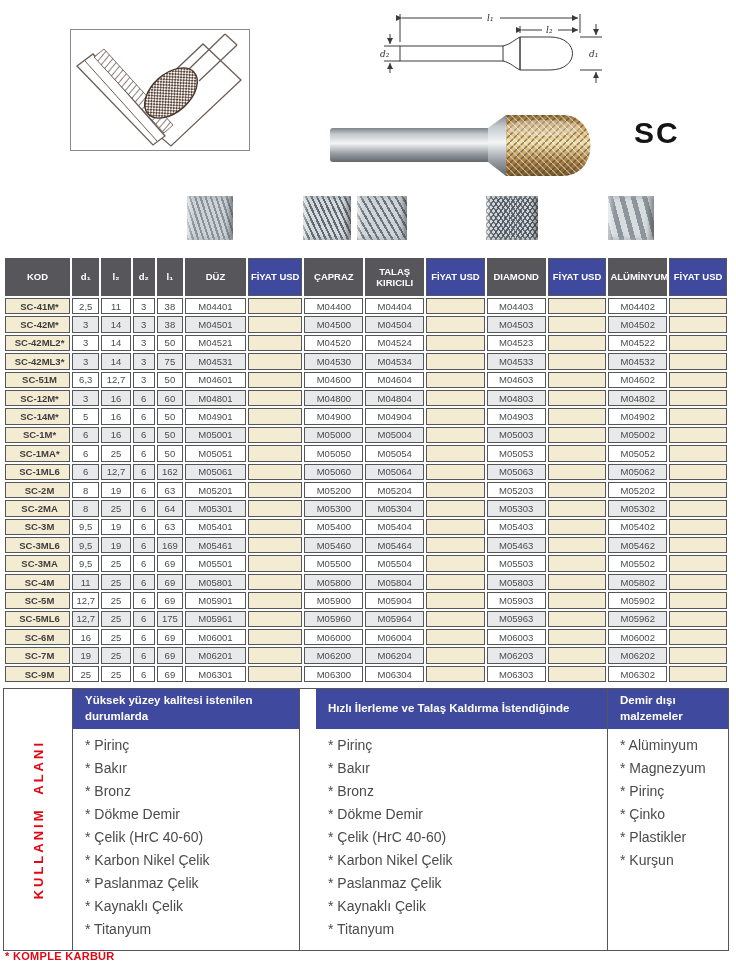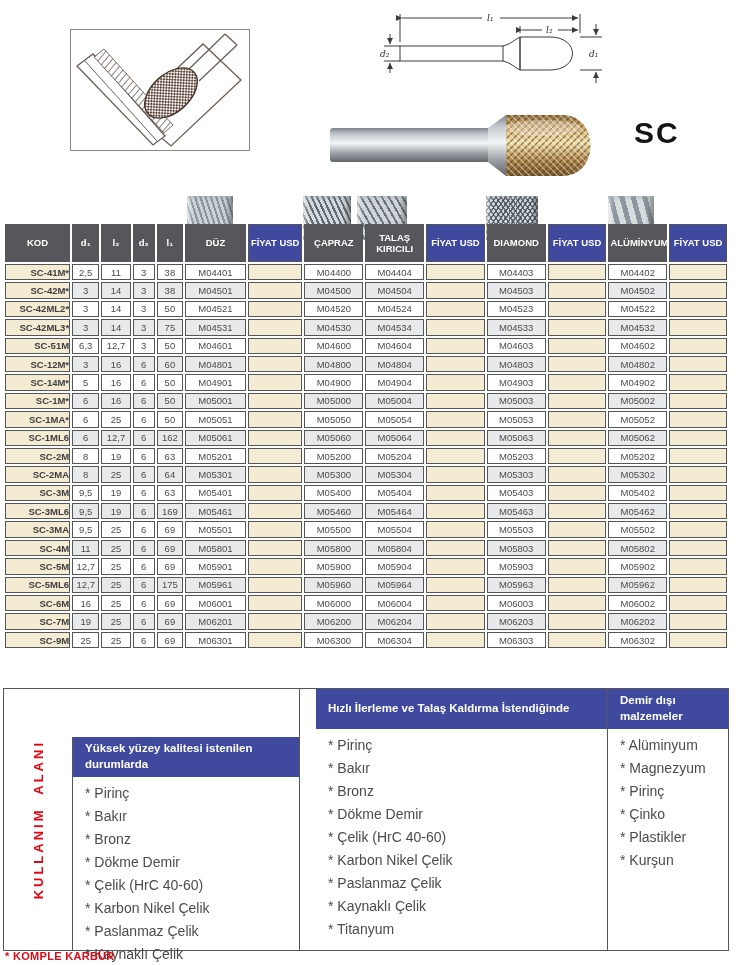--- a/index.html
+++ b/index.html
@@ -23,42 +23,42 @@
   .tex-talas{left:357px;width:50px;background:#b0b6bc;
     background-image:repeating-linear-gradient(60deg,rgba(75,85,92,.7) 0 2px,rgba(210,216,220,.85) 2px 6px),
                      repeating-linear-gradient(0deg,transparent 0 5px,rgba(255,255,255,.45) 5px 7px);}
   .tex-diamond{left:486px;width:52px;background:#a9afb5;
     background-image:repeating-linear-gradient(55deg,rgba(60,70,78,.7) 0 1.5px,transparent 1.5px 4px),
                      repeating-linear-gradient(125deg,rgba(60,70,78,.7) 0 1.5px,rgba(220,224,228,.8) 1.5px 4px);}
   .tex-alum{left:608px;width:46px;background:#b7bdc2;
     background-image:repeating-linear-gradient(75deg,#8d969c 0 5px,#d7dcdf 5px 11px);}
 
   
-  table.main{position:absolute;left:3px;top:222px;width:726px;table-layout:fixed;
+  table.main{position:absolute;left:3px;top:256px;width:726px;table-layout:fixed;
              border-collapse:separate;border-spacing:2px;font-size:9.5px;}
   table.main th{border:1px solid #55565a;color:#fff;font-weight:bold;height:36px;
                 line-height:1.2;padding:0 1px;vertical-align:middle;text-align:center;font-size:9.5px;}
   table.main th.dark{background:#57575b;}
   table.main th.blue{background:#3f4a9e;margin-left:28px;}
   table.main td{border:1px solid #55565a;height:14.4px;text-align:center;vertical-align:middle;
                 padding:0;font-size:9.5px;color:#4b4b4d;overflow:hidden;white-space:nowrap;}
-  table.main td.kod{background:#f4ebd3;font-weight:bold;text-align:right;padding-left:4px;color:#3e3e40;}
+  table.main td.kod{background:#f4ebd3;font-weight:bold;text-align:center;padding-left:4px;color:#3e3e40;}
   table.main td.price{background:#f4ebd3;}
   tr.odd td.val{background:#ffffff;}
   tr.even td.val{background:#e8e9eb;}
 
   
   .usage{position:absolute;left:3px;top:688px;width:726px;height:263px;display:flex;
          border:1px solid #55565a;box-sizing:border-box;}
   .usage .ucol{box-sizing:border-box;border-left:1px solid #55565a;position:relative;}
   .usage .ucol:first-child{border-left:none;}
   .ucol-side{width:68px;display:flex;align-items:center;justify-content:center;}
   .side-label{writing-mode:vertical-rl;transform:rotate(180deg);color:#e30613;
               font-weight:bold;font-size:13px;letter-spacing:3px;white-space:pre;}
-  .ucol-1{width:227px;margin-top:48px;}
+  .ucol-1{width:227px;}
   .ucol-2{width:308px;padding-left:16px;}
   .ucol-3{flex:1;}
   .utitle{background:#3f4a9e;color:#fff;font-weight:bold;font-size:11.5px;line-height:1.35;
           padding:4px 6px 4px 12px;height:40px;box-sizing:border-box;display:flex;align-items:center;}
   .ulist{padding:8px 6px 0 12px;}
   .ulist div{height:23px;font-size:14px;color:#4b4b4d;}
 
   .footnote{position:absolute;left:5px;top:950px;color:#e30613;font-weight:bold;font-size:11px;letter-spacing:.3px;}
 </style>
 </head>

